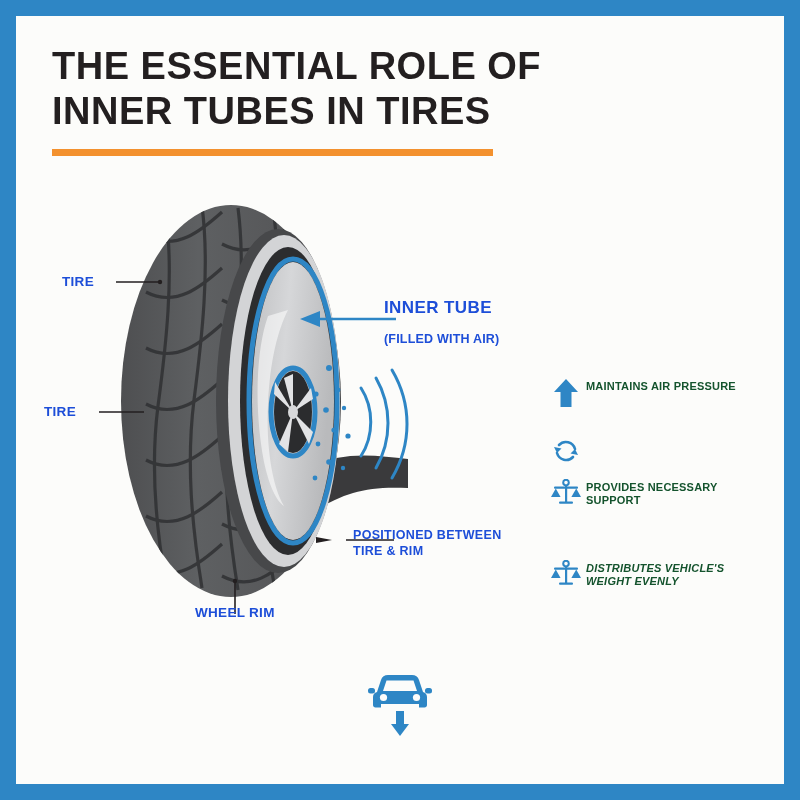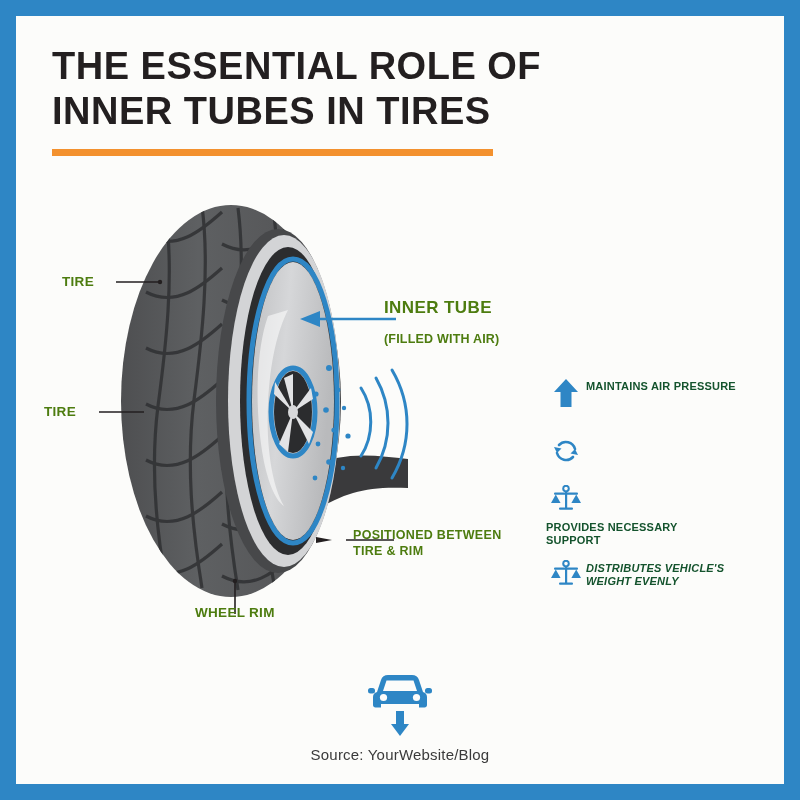--- a/index.html
+++ b/index.html
@@ -56,21 +56,21 @@
     left: 0;
     top: 0;
     width: 768px;
     height: 768px;
     pointer-events: none;
   }
 
   
   .callout {
     position: absolute;
-    color: #4d7c0f;
+    color: #1d4ed8;
     font-weight: bold;
     font-size: 13.5px;
     letter-spacing: 0.3px;
     line-height: 1.25;
     text-transform: uppercase;
     white-space: nowrap;
   }
   .callout.small {
     font-size: 12.5px;
     font-weight: bold;
@@ -116,21 +116,21 @@
     font-weight: bold;
     color: #14532d;
     letter-spacing: 0.2px;
     line-height: 1.22;
     text-transform: uppercase;
     padding-top: 2px;
     max-width: 180px;
   }
   #feature-0 { left: 14px; top: 10px; }
   #feature-1 { left: 14px; top: 68px; }
-  #feature-2 { left: 14px; top: 111px; flex-direction: column; }
+  #feature-2 { left: 14px; top: 111px; }
   #feature-3 { left: 14px; top: 192px; font-style: italic; }
 
   
   #footer {
     position: absolute;
     left: 0;
     top: 648px;
     width: 768px;
     text-align: center;
   }
@@ -365,17 +365,16 @@
                  L52 40 L14 40 L14 43.5 L8.5 43.5 C7 43.5 6 42.5 6 41 L6 33 C6 30.5 7.5 28.5 10 28 Z" fill="#2E86C5"></path>
         <path d="M19.5 16.5 L46.5 16.5 L50 27 L16 27 Z" fill="#FCFCFA"></path>
         <circle cx="16.5" cy="33.5" r="3.6" fill="#FCFCFA"></circle>
         <circle cx="49.5" cy="33.5" r="3.6" fill="#FCFCFA"></circle>
         <rect x="1" y="24" width="7" height="5.5" rx="2.5" fill="#2E86C5"></rect>
         <rect x="58" y="24" width="7" height="5.5" rx="2.5" fill="#2E86C5"></rect>
 
         <rect x="29" y="47" width="8" height="15" fill="#2E86C5"></rect>
         <path d="M24 60 L42 60 L33 72 Z" fill="#2E86C5"></path>
       </svg>
-      <div id="footer-source">Source: YourWebsite/Blog</div>
     </div>
 
   </div>
 </div>
 
 </body></html>

